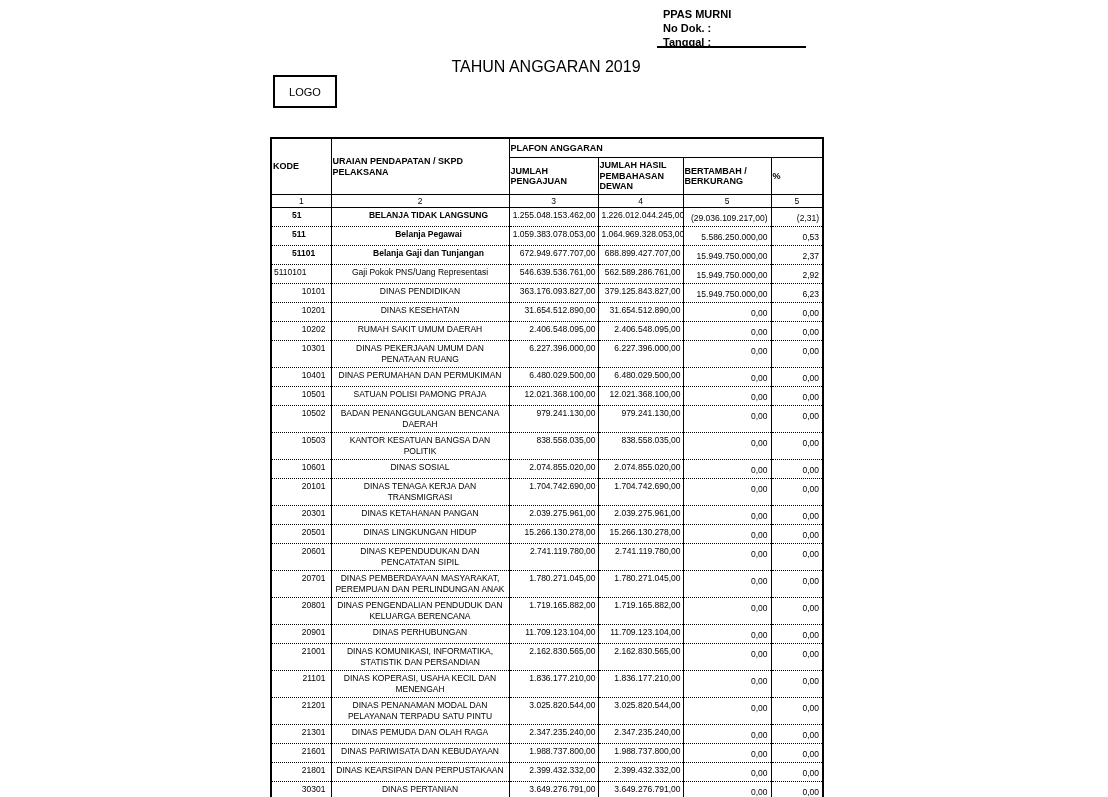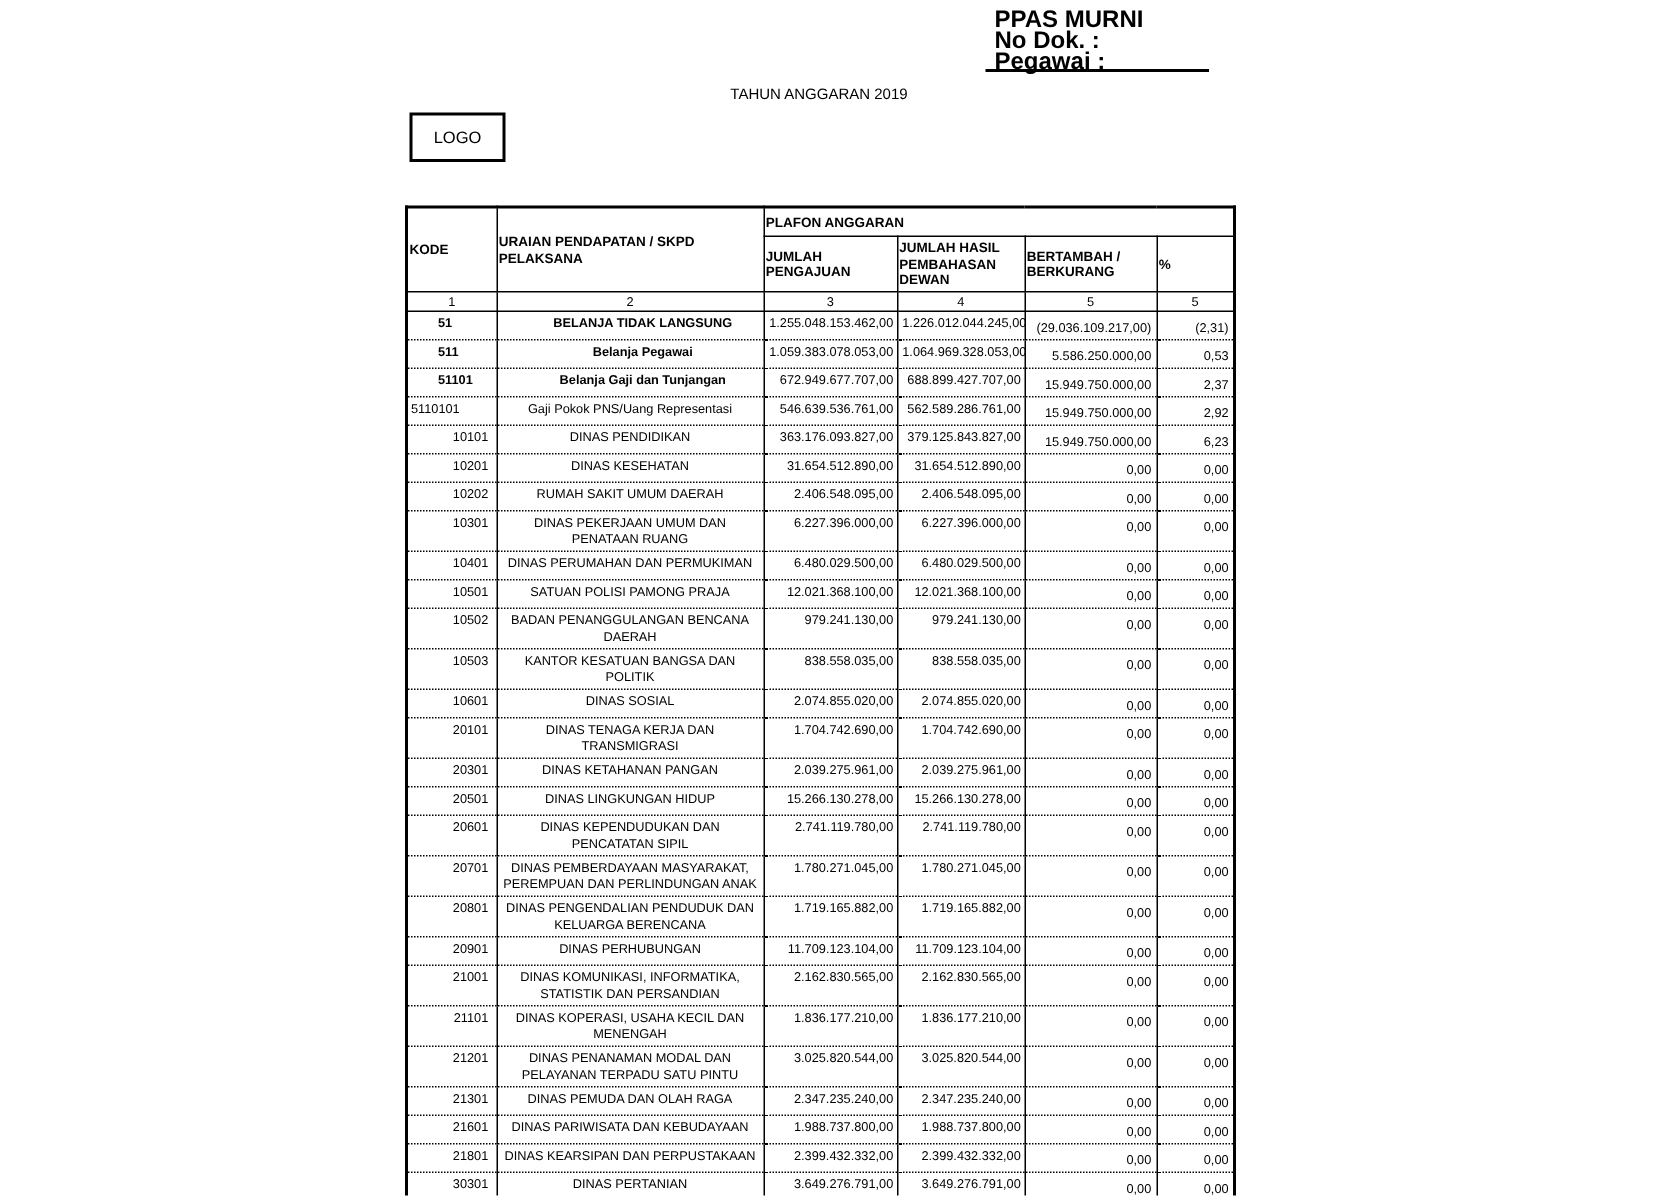--- a/index.html
+++ b/index.html
@@ -2,29 +2,29 @@
 <html><head>
 <meta charset="utf-8">
 <style>
   html,body{margin:0;padding:0;}
   body{
     width:1108px;height:797px;position:relative;background:#fff;overflow:hidden;
     font-family:"Liberation Sans",sans-serif;color:#000;
     -webkit-font-smoothing:antialiased;
   }
   
-  .doc-meta{position:absolute;left:663px;top:7px;font-size:16px;font-weight:700;line-height:14px;}
+  .doc-meta{position:absolute;left:663px;top:7px;font-size:11px;font-weight:700;line-height:14px;}
   .doc-meta-underline{position:absolute;left:657px;top:46px;width:149px;border-bottom:2px solid #000;}
   
   .logo-box{position:absolute;left:273px;top:75px;width:60px;height:29px;border:2px solid #000;
     display:flex;align-items:center;justify-content:center;font-size:11px;}
   .titles{position:absolute;left:270px;top:58px;width:552px;text-align:center;}
   .title-1{font-size:12px;font-weight:700;margin-bottom:9px;}
   .title-2{font-size:12px;font-weight:700;margin-bottom:11px;}
-  .title-3{font-size:10px;font-weight:400;}
+  .title-3{font-size:16px;font-weight:400;}
   
   .table-wrap{position:absolute;left:270px;top:137px;width:552px;}
   table{border-collapse:collapse;table-layout:fixed;width:552px;
     border-left:2px solid #000;border-right:2px solid #000;border-top:2px solid #000;}
   th{border:1px solid #000;font-weight:700;font-size:9px;line-height:10.5px;
     text-align:left;vertical-align:middle;padding:2px 1px;}
   .num-row td{border:1px solid #000;font-size:8.5px;text-align:center;padding:1px 0;font-weight:400;}
   tbody td{border-left:1px solid #000;border-right:1px solid #000;border-top:1px dotted #000;
     font-size:8.5px;line-height:11px;vertical-align:top;padding:2px 3px;}
   tbody tr:last-child td{border-bottom:1px dotted #000;}
@@ -34,21 +34,21 @@
   td.c-num{text-align:right;padding-right:2px;}
   td.c-add,td.c-pct{text-align:right;padding-right:3px;padding-top:5px;margin-top:12px;}
   tr.bold td.c-kode,tr.bold td.c-uraian{font-weight:700;padding-left:20px;}
 </style>
 </head>
 <body>
 
 <div class="doc-meta">
   <div>PPAS MURNI</div>
   <div>No Dok. :</div>
-  <div>Pegawai :</div>
+  <div>Tanggal :</div>
 </div>
 <div class="doc-meta-underline"></div>
 
 <div class="logo-box">
   <span>LOGO</span>
 </div>
 <div class="titles">
   <div class="title-3">TAHUN ANGGARAN 2019</div>
 </div>
 

